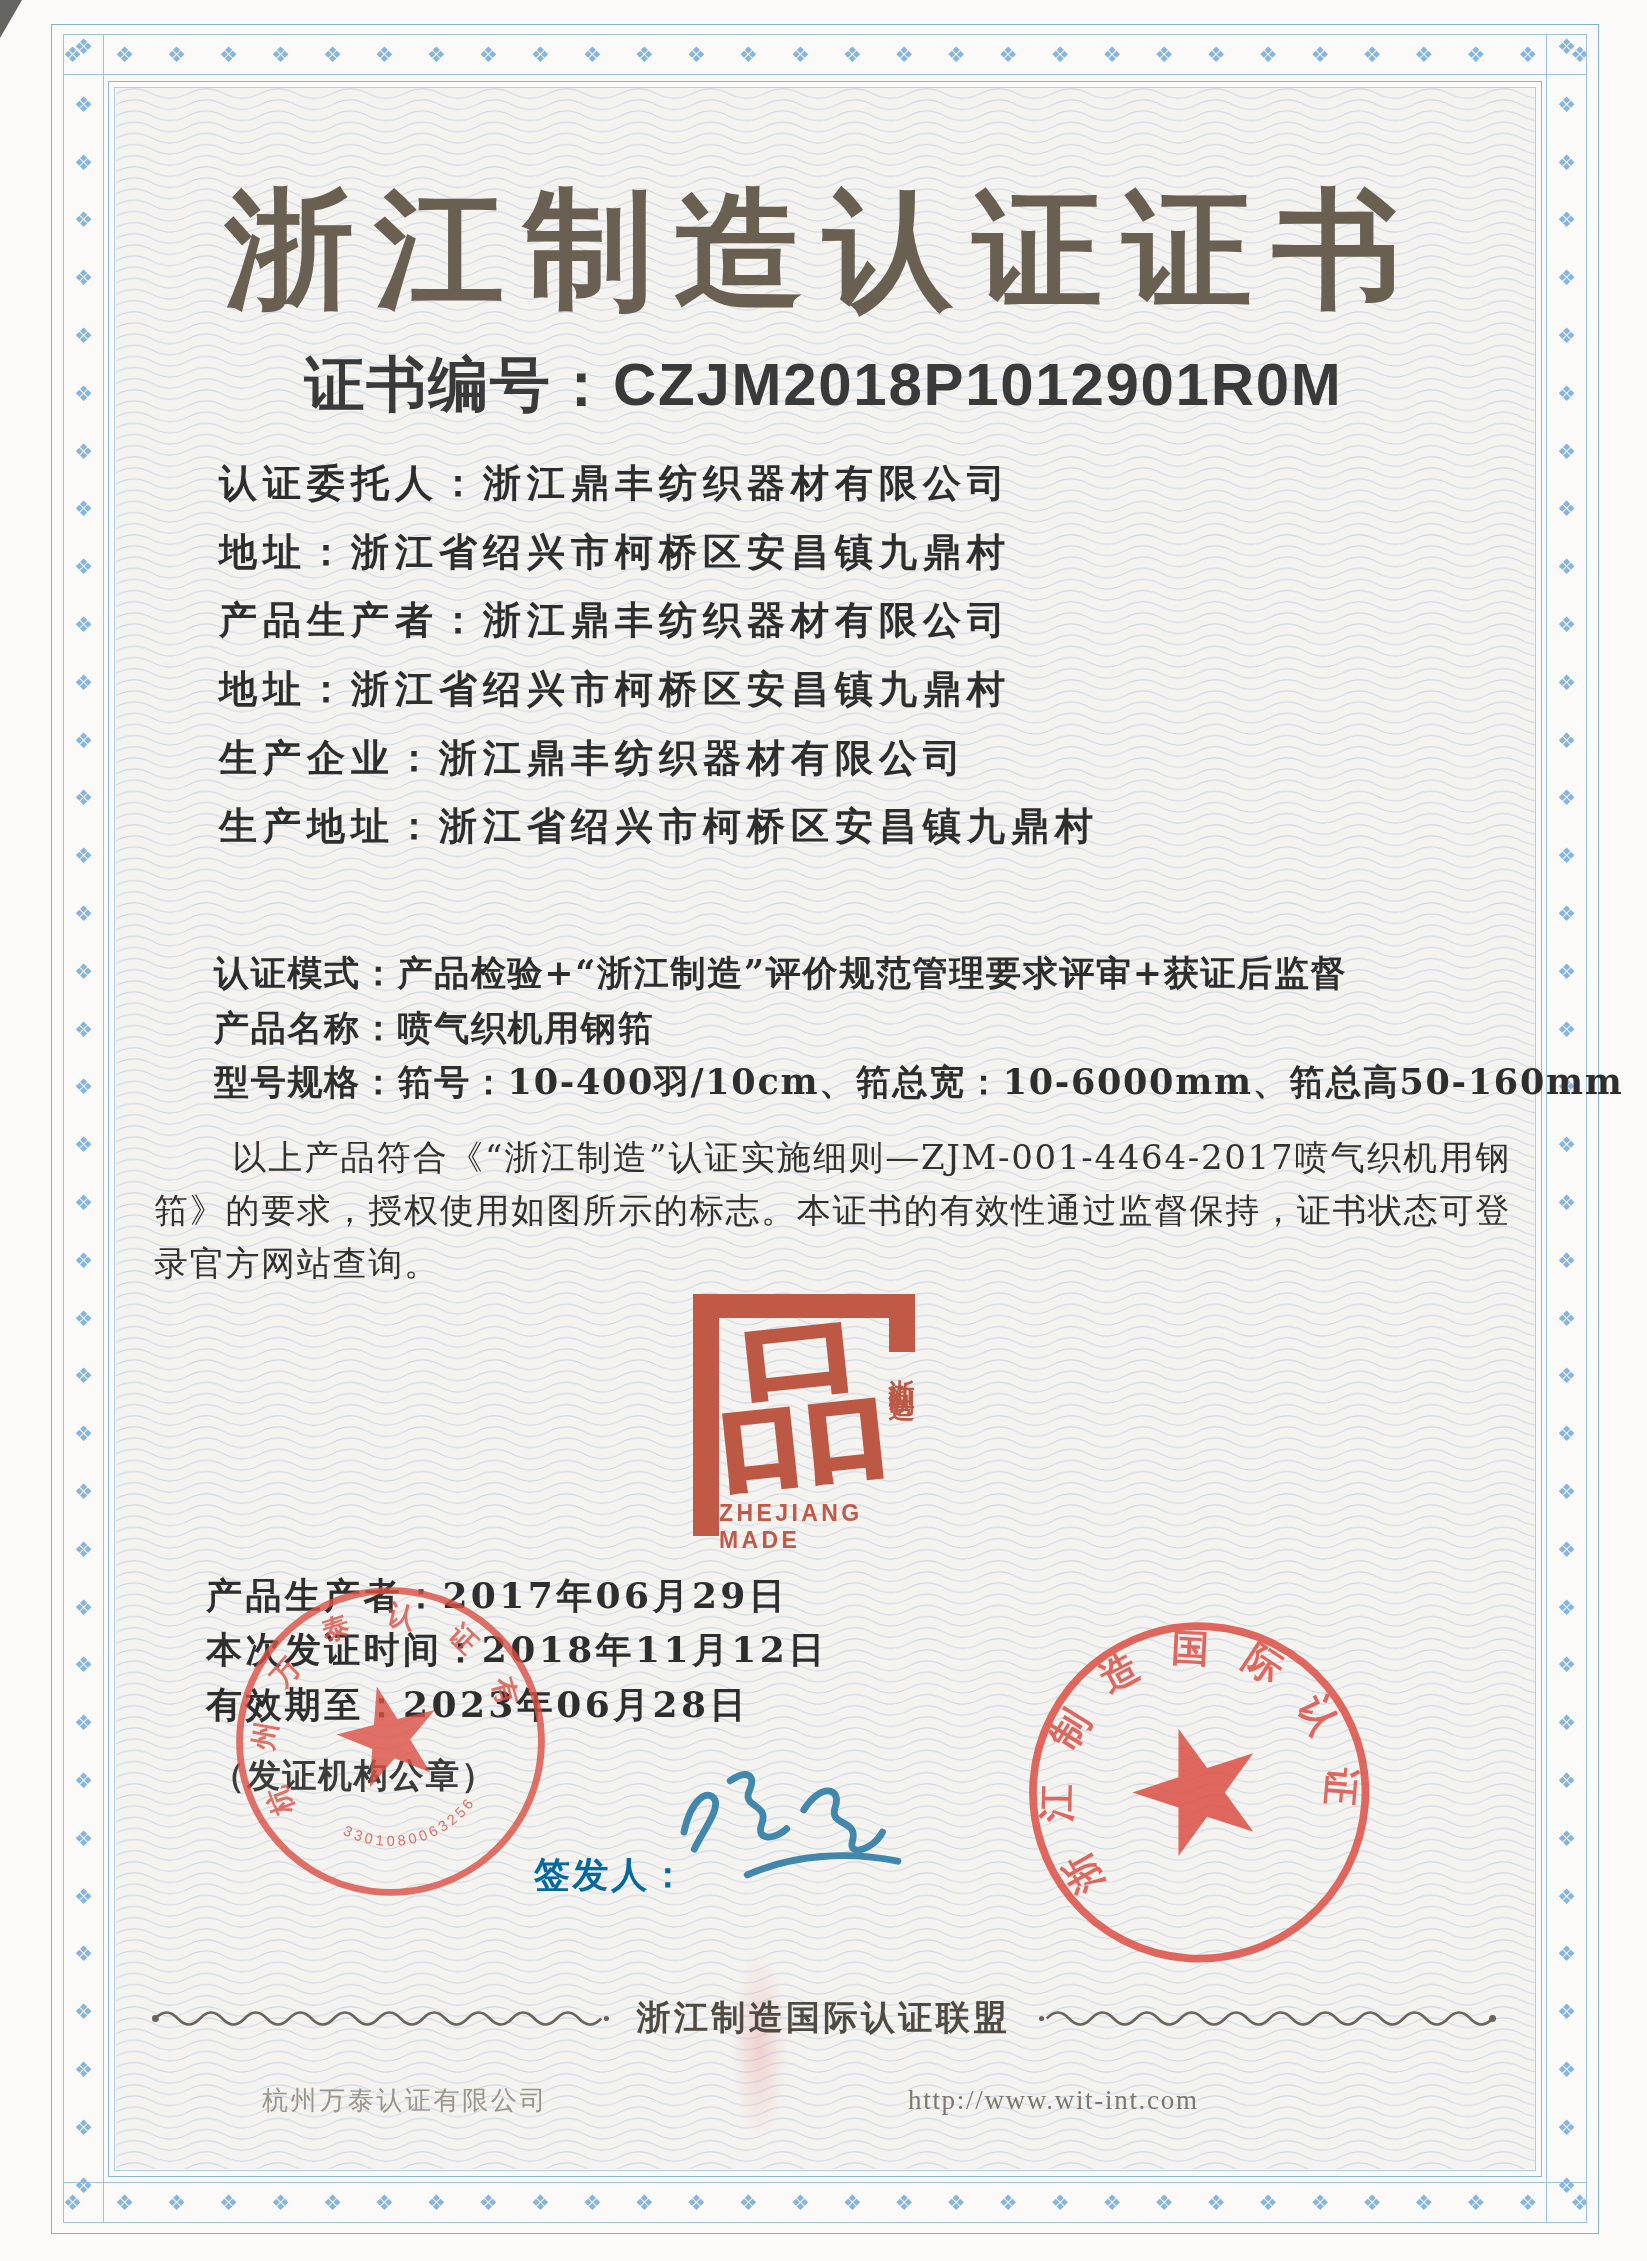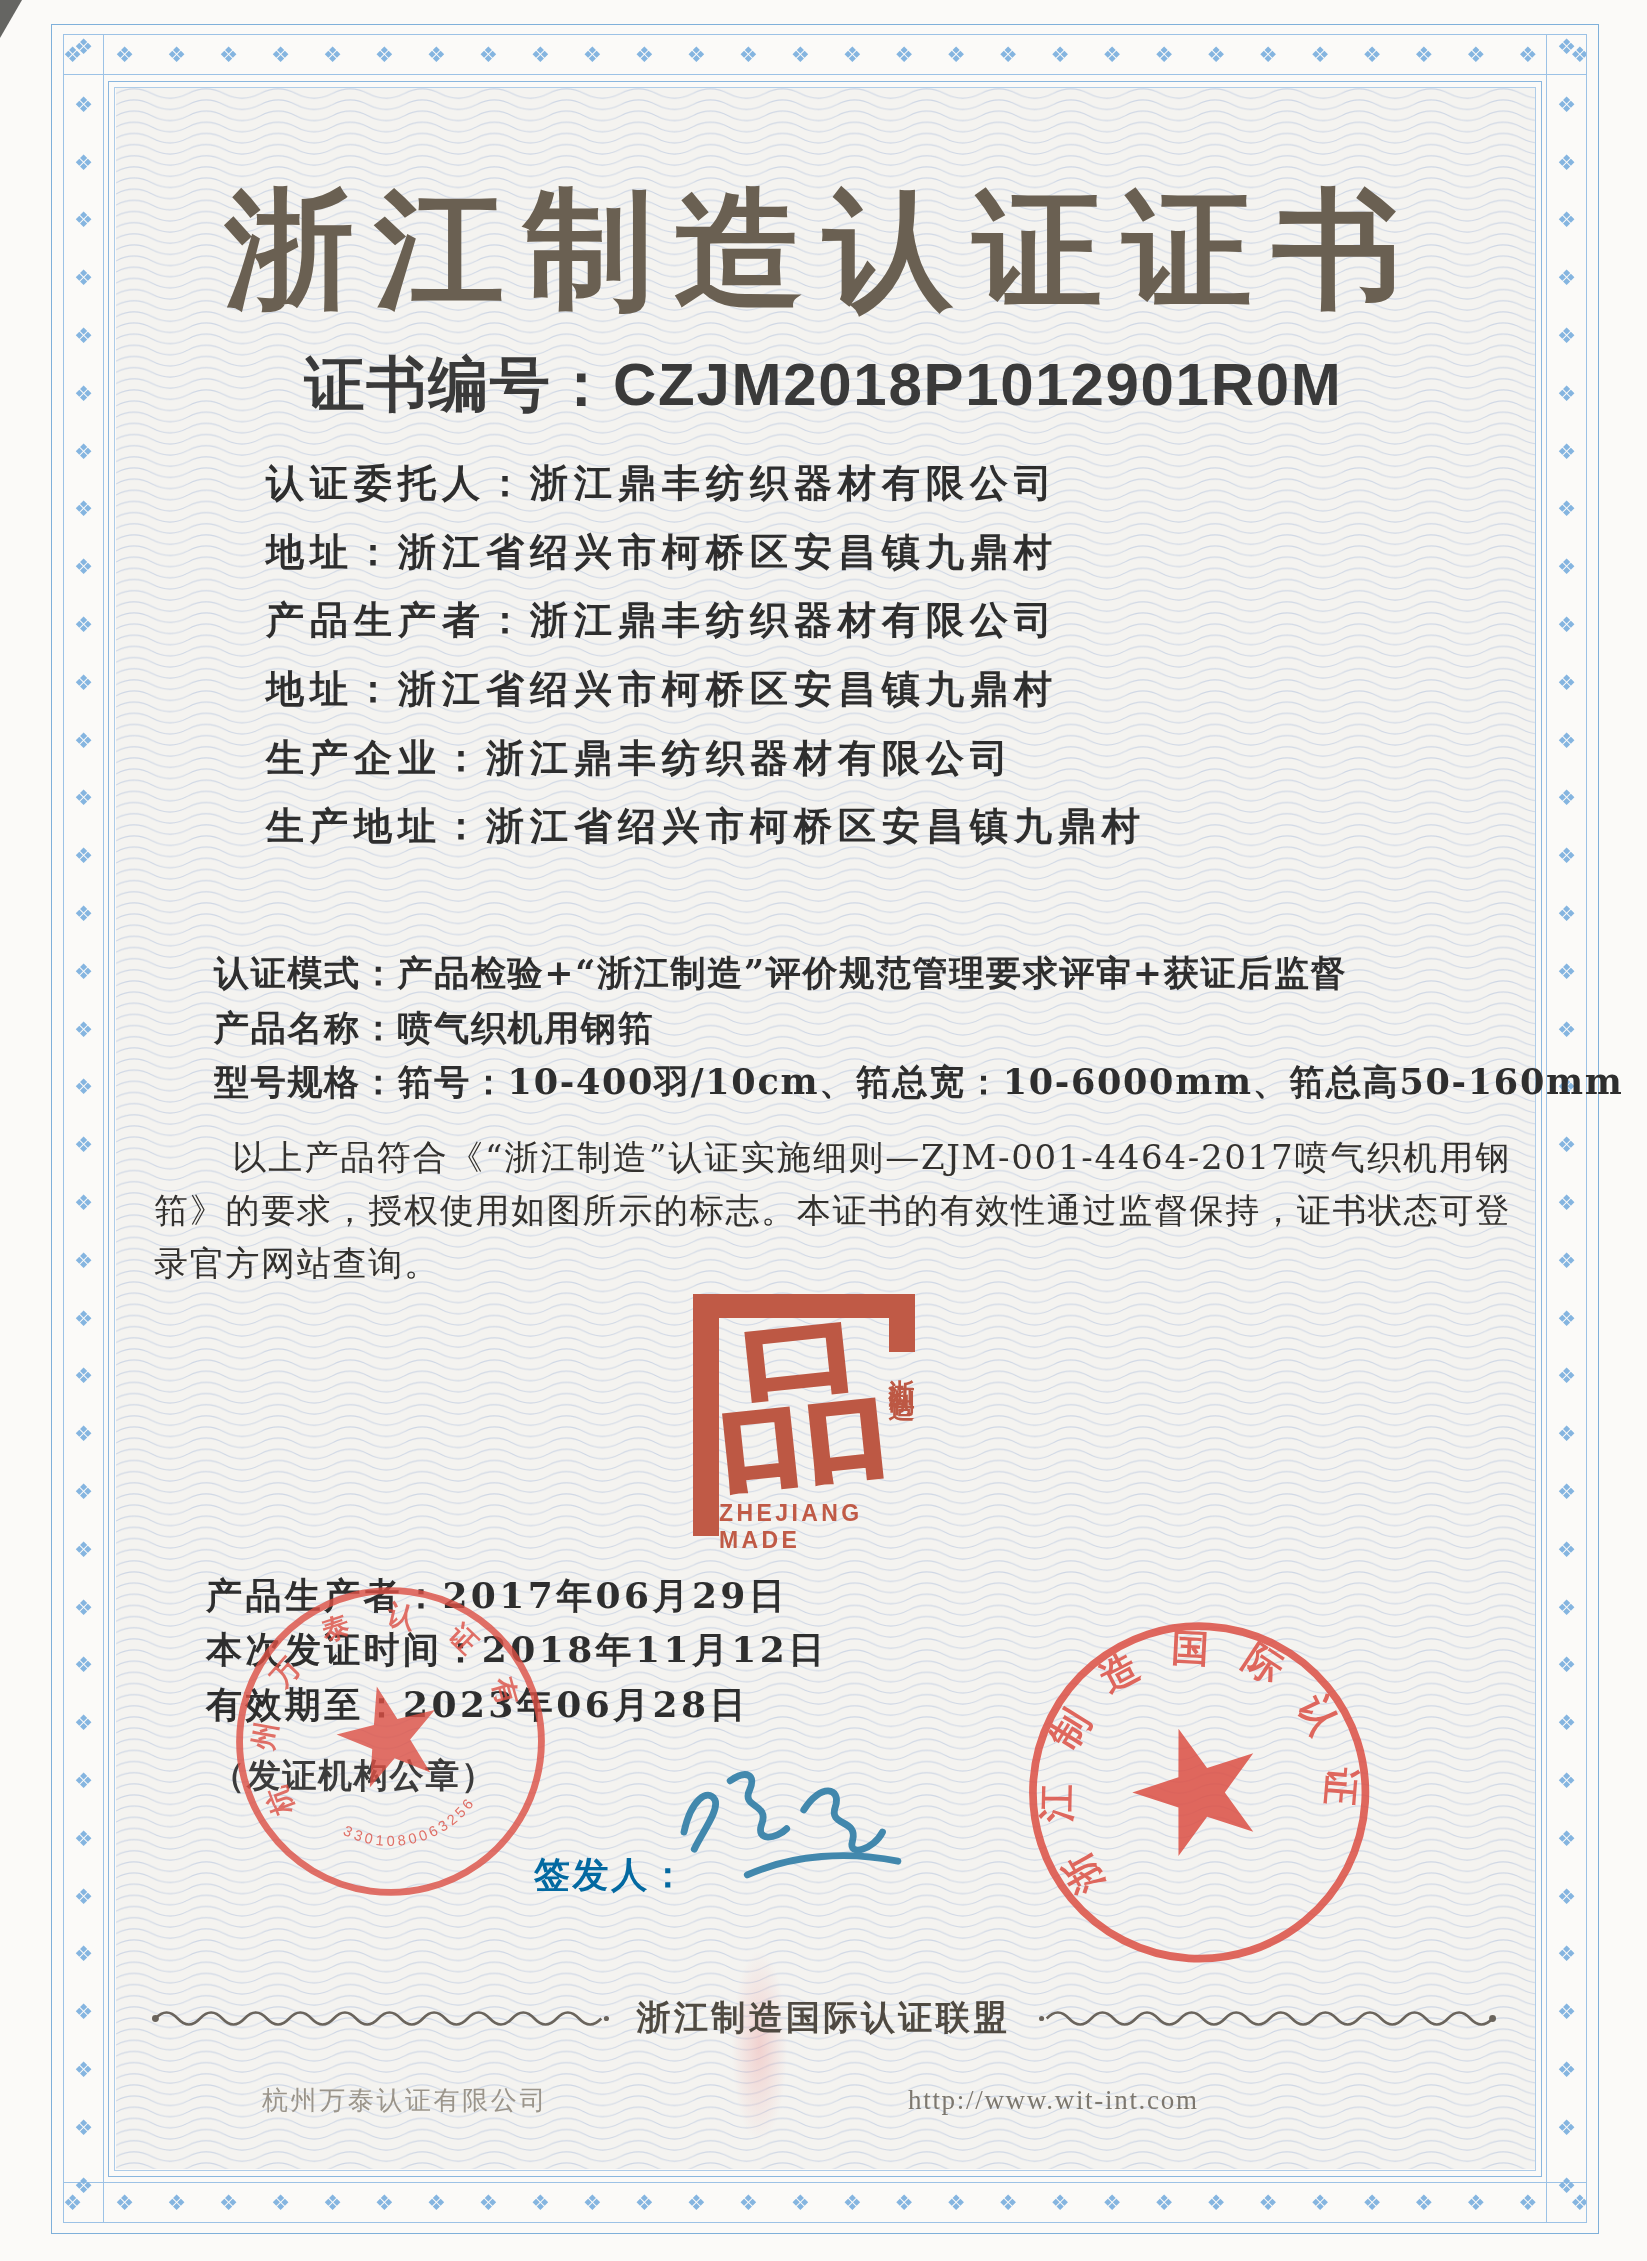--- a/index.html
+++ b/index.html
@@ -28,21 +28,21 @@
   
   .paper{position:absolute;left:116px;top:88px;right:112px;bottom:92px;background:#f4f3f0;}
   .waves{position:absolute;left:0;top:0;width:100%;height:100%;opacity:.6;}
 
   
   .abs{position:absolute;}
   .title{left:0;top:163px;width:100%;text-align:center;font-family:"DejaVu Serif",serif;
     font-weight:700;font-size:129px;letter-spacing:20.6px;color:#6a6052;line-height:172px;}
   .certno{left:0;top:345px;width:100%;text-align:center;font-weight:700;font-size:60px;
     letter-spacing:1.7px;color:#3a3a3a;font-family:"Liberation Sans",sans-serif;}
-  .pline{font-family:"DejaVu Serif",serif;font-weight:700;font-size:38px;letter-spacing:6px;color:#2e2e2e;margin-left:47px;}
+  .pline{font-family:"DejaVu Serif",serif;font-weight:700;font-size:38px;letter-spacing:6px;color:#2e2e2e;}
   .dline{font-family:"DejaVu Serif",serif;font-weight:700;font-size:35px;letter-spacing:1.7px;color:#2e2e2e;}
   .statement{left:154px;top:1131px;width:1357px;font-family:"DejaVu Serif",serif;font-size:34px;
     line-height:53px;color:#33312e;text-align:justify;text-indent:2.3em;letter-spacing:1.7px;}
   .dateline{font-family:"DejaVu Serif",serif;font-weight:700;font-size:36px;letter-spacing:3.4px;color:#2e2e2e;}
   .sealnote{left:211px;top:1753px;font-family:"DejaVu Serif",serif;font-weight:700;font-size:34px;
     letter-spacing:1.7px;color:#3c3c3c;}
   .signer{left:534px;top:1851px;font-family:"DejaVu Serif",serif;font-weight:700;font-size:36px;
     letter-spacing:2.6px;color:#0369a1;}
 
   

